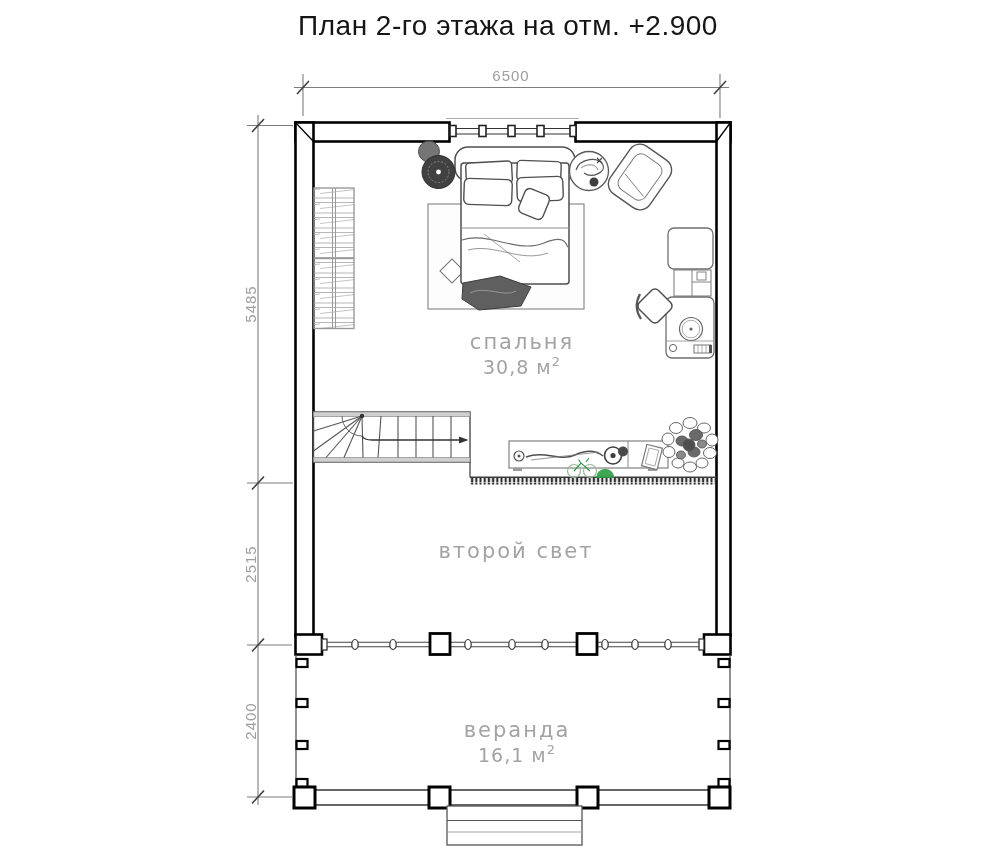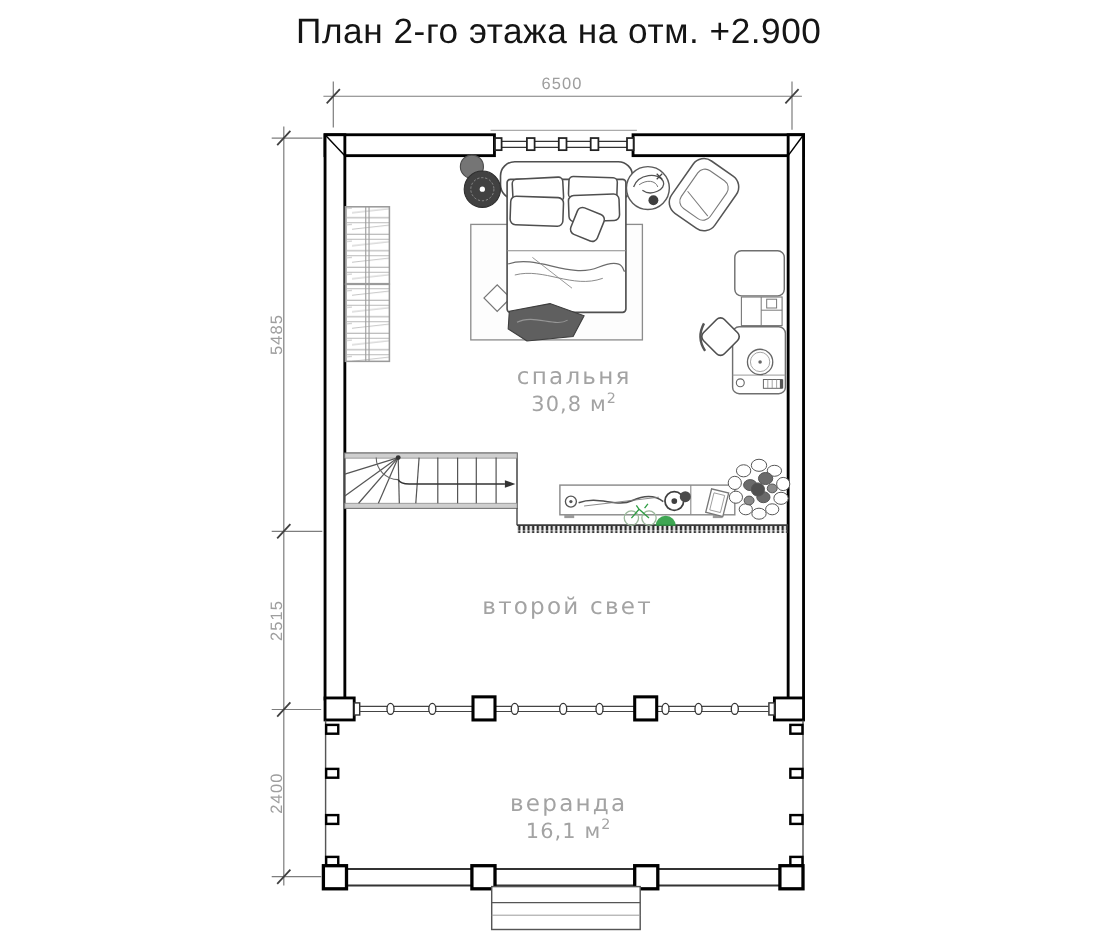--- a/index.html
+++ b/index.html
@@ -1,20 +1,20 @@
 <!DOCTYPE html>
 <html style="--wall-ink: #000000; --furniture-line: #555555; --label-gray: #a3a3a3; --dim-gray: #9e9e9e; --plant-green: #2f9e44;"><head>
 <meta charset="utf-8">
 <style>
   html,body{margin:0;padding:0;background:#ffffff;}
   .canvas{position:relative;width:1000px;height:864px;background:#fff;overflow:hidden;
           font-family:"Liberation Sans",sans-serif;}
   .page-title{position:absolute;top:10px;left:0;width:1000px;text-align:center;
               padding-left:16px;box-sizing:border-box;
-              font-size:32px;font-weight:400;letter-spacing:.5px;color:#151515;
+              font-size:28px;font-weight:400;letter-spacing:.5px;color:#151515;
               font-family:"Liberation Sans",sans-serif;}
   svg text{font-family:"DejaVu Sans",sans-serif;}
   .room-label{fill:var(--label-gray,#a3a3a3);font-size:21px;letter-spacing:2px;}
   .area-label{fill:var(--label-gray,#a3a3a3);font-size:19px;letter-spacing:1px;}
   .dim-label{fill:var(--dim-gray,#9e9e9e);font-size:15px;letter-spacing:1px;
              font-family:"Liberation Sans",sans-serif;}
 </style>
 </head>
 <body>
 

